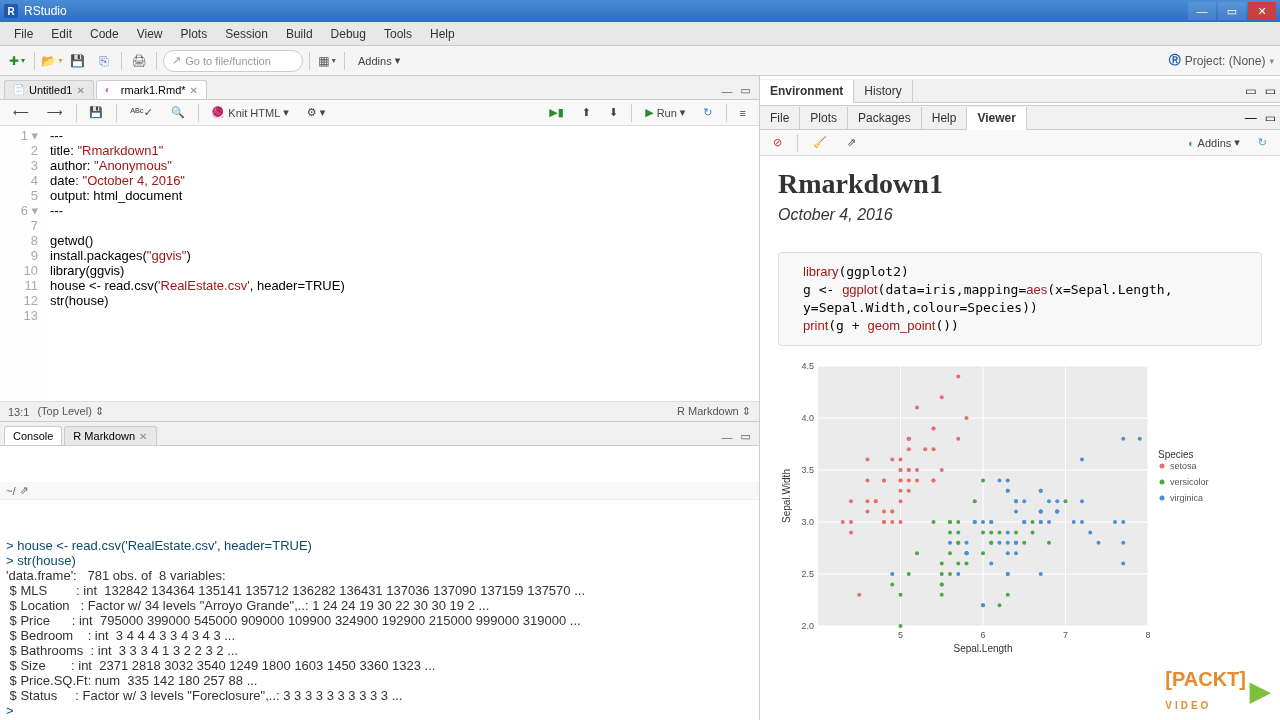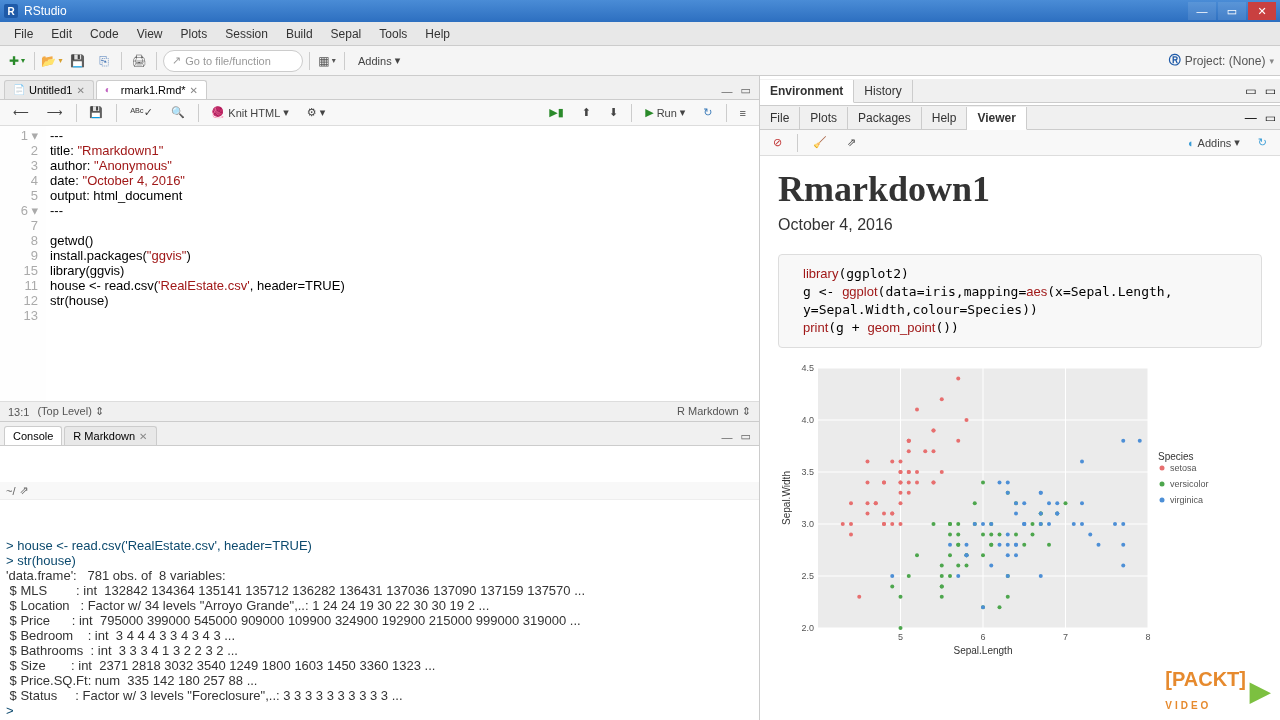--- a/index.html
+++ b/index.html
@@ -44,23 +44,23 @@
 .console { flex: 1; font-family: "Lucida Console", Consolas, monospace; font-size: 13px; padding: 2px 6px; overflow: hidden; line-height: 15px; white-space: pre; }
 .console .prompt { color: #0c4a6e; }
 .console .out { color: #333; }
 .pathbar { height: 18px; background: #f8f8f8; border-bottom: 1px solid #eee; padding: 0 6px; font-size: 11px; color: #666; display: flex; align-items: center; }
 .rtabbar { height: 24px; background: #f0f0f0; border-bottom: 1px solid #ccc; display: flex; align-items: flex-end; }
 .rtab { padding: 4px 10px; font-size: 12px; border-right: 1px solid #ccc; cursor: pointer; color: #333; }
 .rtab.active { background: white; border-bottom: 1px solid white; margin-bottom: -1px; font-weight: bold; }
 .viewertb { height: 26px; background: #f8f8f8; border-bottom: 1px solid #ddd; display: flex; align-items: center; padding: 0 6px; gap: 6px; }
 .viewertb .right { margin-left: auto; display: flex; align-items: center; gap: 4px; }
 .viewer { flex: 1; overflow: hidden; padding: 12px 18px; background: white; }
-.viewer h1 { font-family: Georgia, serif; font-size: 36px; font-weight: bold; color: #333; margin-bottom: 6px; }
+.viewer h1 { font-family: Georgia, serif; font-size: 28px; font-weight: bold; color: #333; margin-bottom: 6px; }
 .viewer .auth { font-style: italic; font-size: 17px; color: #333; margin-bottom: 4px; }
-.viewer .date { font-size: 16px; color: #333; margin-bottom: 20px; }
+.viewer .date { font-style: italic; font-size: 16px; color: #333; margin-bottom: 28px; }
 .codebox { border: 1px solid #ddd; border-radius: 4px; background: #f8f8f8; padding: 10px 24px; font-family: Consolas, monospace; font-size: 13px; line-height: 18px; margin-bottom: 10px; white-space: pre-wrap; }
 .codebox .fn { color: #a01818; }
 .chart { position: relative; width: 480px; height: 300px; }
 .chart svg { width: 100%; height: 100%; }
 .packt { position: absolute; bottom: 6px; right: 10px; font-size: 20px; font-weight: bold; color: #e68a2e; display: flex; align-items: center; gap: 4px; }
 .packt .play { color: #7cc040; font-size: 26px; }
 </style>
 </head>
 <body>
 
@@ -75,21 +75,21 @@
 </div>
 
 <div class="menubar">
   <span class="mitem">File</span>
   <span class="mitem">Edit</span>
   <span class="mitem">Code</span>
   <span class="mitem">View</span>
   <span class="mitem">Plots</span>
   <span class="mitem">Session</span>
   <span class="mitem">Build</span>
-  <span class="mitem">Sepal</span>
+  <span class="mitem">Debug</span>
   <span class="mitem">Tools</span>
   <span class="mitem">Help</span>
 </div>
 
 <div class="toolbar">
   <span class="tbtn dd" style="color:#2a8a2a;">✚</span>
   <span class="tsep"></span>
   <span class="tbtn dd" style="color:#d8a030;">📂</span>
   <span class="tbtn" style="color:#4a7ab8;">💾</span>
   <span class="tbtn" style="color:#4a7ab8;">⎘</span>
@@ -156,21 +156,21 @@
         <div class="gutter" id="gutter">
             <div>1 ▾</div>
             <div>2</div>
             <div>3</div>
             <div>4</div>
             <div>5</div>
             <div>6 ▾</div>
             <div>7</div>
             <div>8</div>
             <div>9</div>
-            <div>15</div>
+            <div>10</div>
             <div>11</div>
             <div>12</div>
             <div>13</div>
           </div>
         <div class="codearea" id="codearea"><div class="line">---</div><div class="line">title: <span class="kwstr">"Rmarkdown1"</span></div><div class="line">author: <span class="kwstr">"Anonymous"</span></div><div class="line">date: <span class="kwstr">"October 4, 2016"</span></div><div class="line">output: html_document</div><div class="line">---</div><div class="line">&nbsp;</div><div class="line">getwd()</div><div class="line">install.packages(<span class="kwstr">"ggvis"</span>)</div><div class="line">library(ggvis)</div><div class="line">house &lt;- read.csv(<span class="kwstr">'RealEstate.csv'</span>, header=TRUE)</div><div class="line">str(house)</div><div class="line">&nbsp;</div></div>
       </div>
       <div class="statusbar">
         <span>13:1</span>
         <span style="margin-left:8px;"><span>(Top Level)</span> ⇕</span>
         <span class="right"><span>R Markdown</span> ⇕</span>

